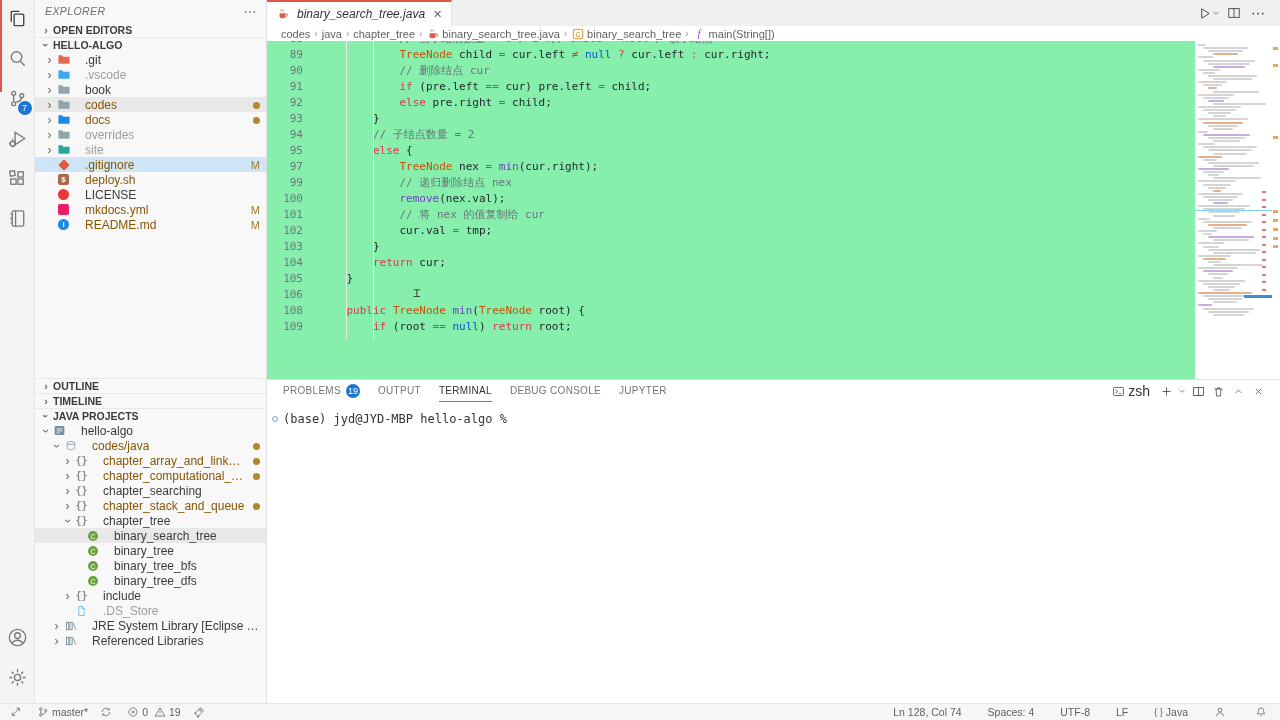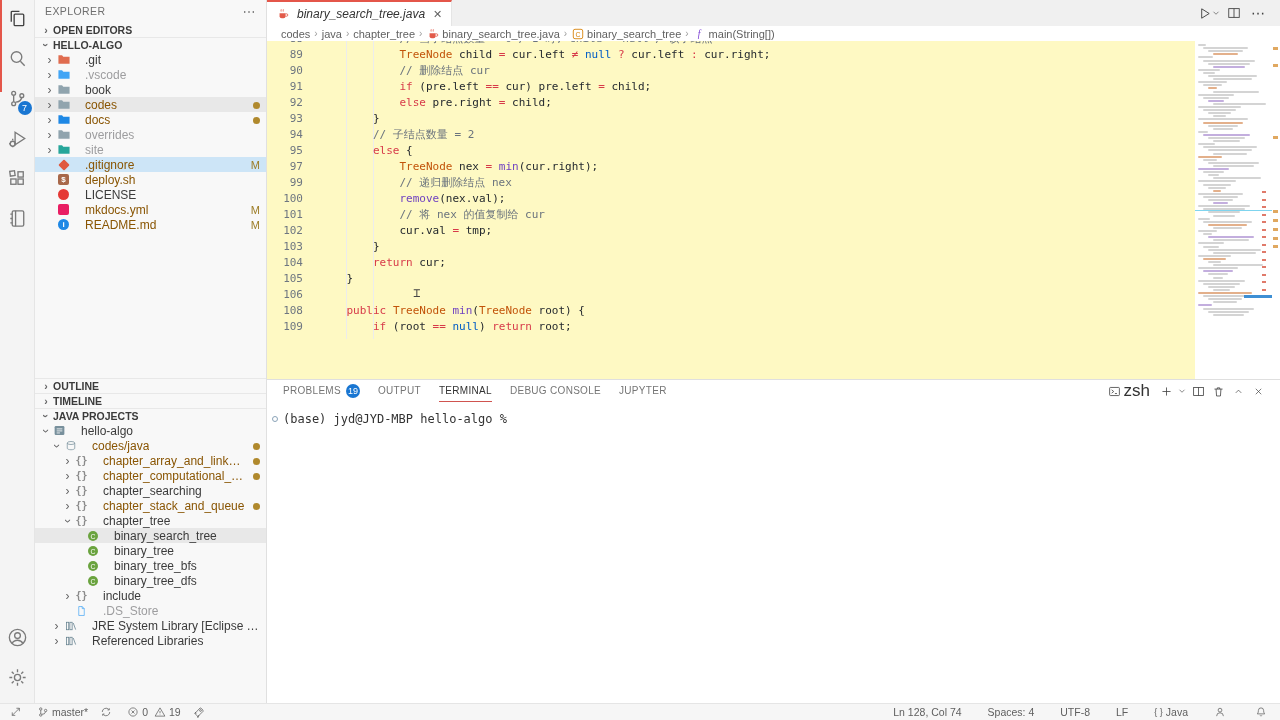--- a/index.html
+++ b/index.html
@@ -11,21 +11,21 @@
   .activitybar { position:absolute; left:0; top:0; width:35px; bottom:17px; background:#f4f4f4; border-right:1px solid #e5e5e5; display:flex; flex-direction:column; align-items:center; }
   .ab-indicator { position:absolute; left:0; top:0; width:2px; height:92px; background:#e4564a; }
   .ab-item { width:35px; height:40px; display:flex; align-items:center; justify-content:center; color:#424242; position:relative; }
   .ab-item.dim { color:#7a7a7a; }
   .ab-item svg { width:23px; height:23px; }
   .ab-badge { position:absolute; right:3px; bottom:5px; min-width:14px; height:14px; border-radius:7px; background:#1976d2; color:#fff; font-size:9px; line-height:14px; text-align:center; padding:0 2px; }
   .ab-bottom { margin-top:auto; margin-bottom:4px; display:flex; flex-direction:column; align-items:center; }
 
   
   .sidebar { position:absolute; left:35px; top:0; width:232px; bottom:17px; background:#f8f8f8; border-right:1px solid #e0e0e0; overflow:hidden; }
-  .sb-title { height:22px; display:flex; align-items:center; padding:0 10px; font-size:10.5px; letter-spacing:.4px; color:#6f6f6f; }
+  .sb-title { height:22px; display:flex; align-items:center; padding:0 10px; font-size:10.5px; letter-spacing:.4px; color:#6f6f6f;font-style:italic; }
   .sb-title .more { margin-left:auto; color:#616161; font-size:13px; cursor:pointer; }
   .sec-head { height:15px; display:flex; align-items:center; font-size:10.5px; font-weight:bold; color:#3b3b3b; padding-left:4px; border-top:1px solid #e8e8e8; }
   .sec-head .chev { width:14px; display:inline-flex; justify-content:center; color:#646465; }
   .tree { font-size:12px; }
   .row { height:15px; display:flex; align-items:center; padding-right:6px; white-space:nowrap; }
   .row .chev { width:13px; display:inline-flex; justify-content:center; color:#646465; flex:none; }
   .row .ficon { width:15px; height:14px; display:inline-flex; align-items:center; justify-content:center; margin-right:4px; flex:none; font-size:10px; }
   .row .lbl { overflow:hidden; text-overflow:ellipsis;margin-left:10px; }
   .row .badge { margin-left:auto; font-size:11px; color:#9d7d27; padding-left:6px; }
   .row.sel { background:#cde5f7; }
@@ -46,21 +46,21 @@
   .tabbar { position:absolute; left:0; right:0; top:0; height:26px; background:#f0f0f0; display:flex; }
   .tab { height:26px; background:#fff; border-top:2px solid #e4564a; border-right:1px solid #e5e5e5; display:flex; align-items:center; padding:0 9px; font-size:12px; color:#333; }
   .tab .lbl { font-style:italic; margin:0 8px 0 5px; }
   .tab .x { color:#616161; font-size:11px; cursor:pointer; }
   .ed-actions { margin-left:auto; display:flex; align-items:center; padding-right:10px; color:#424242; }
   .ed-actions .act { width:24px; height:24px; display:flex; align-items:center; justify-content:center; }
   .breadcrumbs { position:absolute; left:0; right:0; top:26px; height:15px; background:#fff; display:flex; align-items:center; padding-left:14px; font-size:11px; color:#616161; white-space:nowrap; }
   .bc-sep { color:#9d9d9d; margin:0 4px; font-size:10px; }
   .bc-ic { display:inline-flex; width:13px; height:13px; margin-right:3px; align-items:center; justify-content:center; }
 
-  .editor { position:absolute; left:0; right:0; top:41px; height:338px; overflow:hidden; background:#fef9c3; }
+  .editor { position:absolute; left:0; right:0; top:41px; height:338px; overflow:hidden; background:#86efac; }
   .codewrap { position:absolute; left:0; top:-10px; right:90px; font-family:"DejaVu Sans Mono", monospace; font-size:11px; line-height:16px; }
   .cl { height:16px; display:flex; }
   .ln { width:36px; text-align:right; color:#6e7681; flex:none; }
   .ct { white-space:pre; padding-left:17px; color:#24292e; }
   .tk-p{color:#24292e} .tk-k{color:#d73a49} .tk-t{color:#c2540a} .tk-f{color:#6f42c1} .tk-c{color:#6a737d} .tk-n{color:#005cc5} .tk-o{color:#d73a49}
   .iguide { position:absolute; top:0; bottom:40px; width:1px; background:#ececec; }
   .mousebeam { position:absolute; color:#454545; font-size:12px; font-family:"DejaVu Sans Mono", monospace; }
 
   .minimap { position:absolute; right:8px; top:0; bottom:0; width:77px; background:#fff; }
   .mm-line { position:absolute; height:2px; border-radius:1px; background:#d2d2d2; }
@@ -71,21 +71,21 @@
   .mm-red { position:absolute; width:4px; height:2px; background:#e07a6a; right:6px; }
 
   
   .panel { position:absolute; left:0; right:0; top:379px; bottom:0; background:#fff; border-top:1px solid #dfdfdf; }
   .panel-tabs { height:22px; display:flex; align-items:center; padding-left:16px; }
   .ptab { font-size:10px; letter-spacing:.3px; color:#757575; margin-right:18px; height:22px; display:flex; align-items:center; border-bottom:1px solid transparent; cursor:pointer; }
   .ptab.active { color:#333; border-bottom:1px solid #d0534f; }
   .ptab .pbadge { margin-left:5px; min-width:14px; height:14px; border-radius:7px; background:#1976d2; color:#fff; font-size:9px; line-height:14px; text-align:center; padding:0 2px; letter-spacing:0; }
   .ptools { margin-left:auto; display:flex; align-items:center; color:#424242; padding-right:12px; }
   .ptools .pt { width:20px; height:20px; display:flex; align-items:center; justify-content:center; }
-  .ptools .shell { display:flex; align-items:center; font-size:17px; margin-right:6px; color:#333; }
+  .ptools .shell { display:flex; align-items:center; font-size:14px; margin-right:6px; color:#333; }
   .ptools .shell svg { margin-right:3px; }
   .term-body { position:relative; padding:10px 0 0 16px; font-family:"DejaVu Sans Mono", monospace; font-size:12px; color:#333; }
   .term-deco { position:absolute; left:5px; top:14px; width:6px; height:6px; border:1px solid #8aa3b8; border-radius:50%; }
 
   
   .statusbar { position:absolute; left:0; right:0; bottom:0; height:17px; background:#f6f6f6; border-top:1px solid #e5e5e5; display:flex; align-items:center; font-size:10.5px; color:#5f5f5f; padding:0 10px; }
   .st-item { display:flex; align-items:center; margin-right:12px; height:17px; cursor:pointer; }
   .st-item svg { margin-right:3px; }
   .st-right { margin-left:auto; display:flex; align-items:center;gap:12px; }
   .st-right .st-item { margin-right:0; margin-left:14px; }

